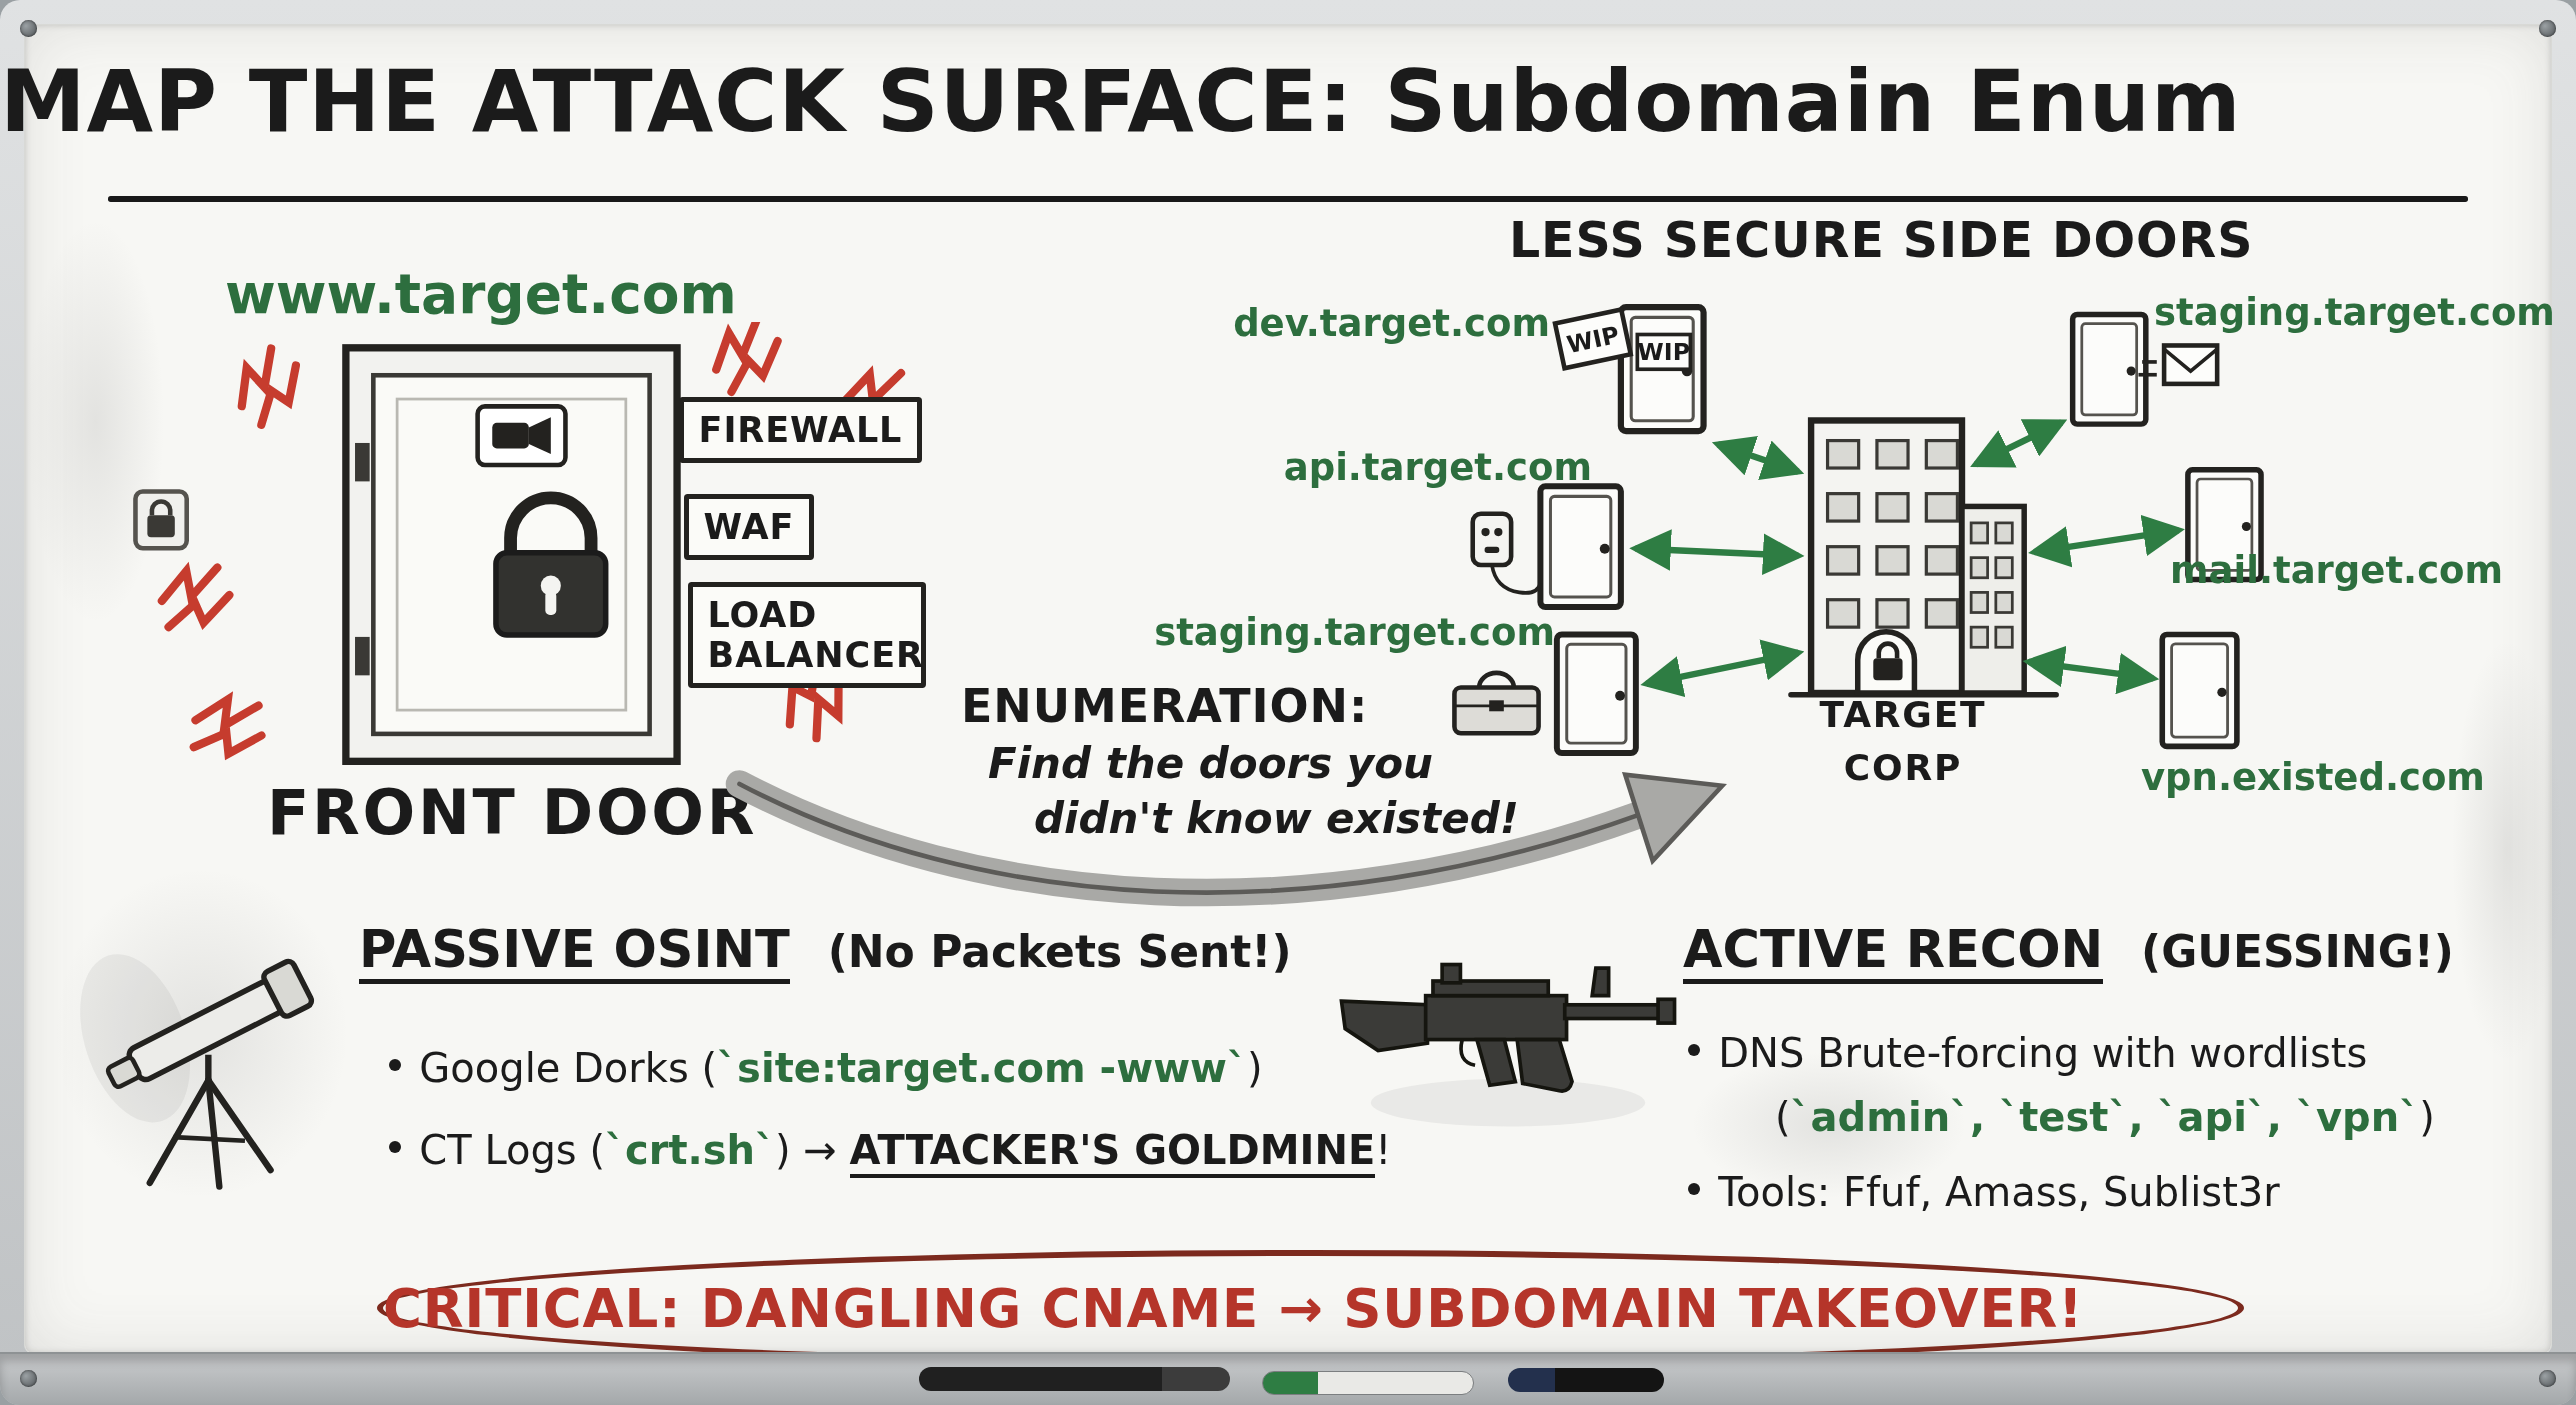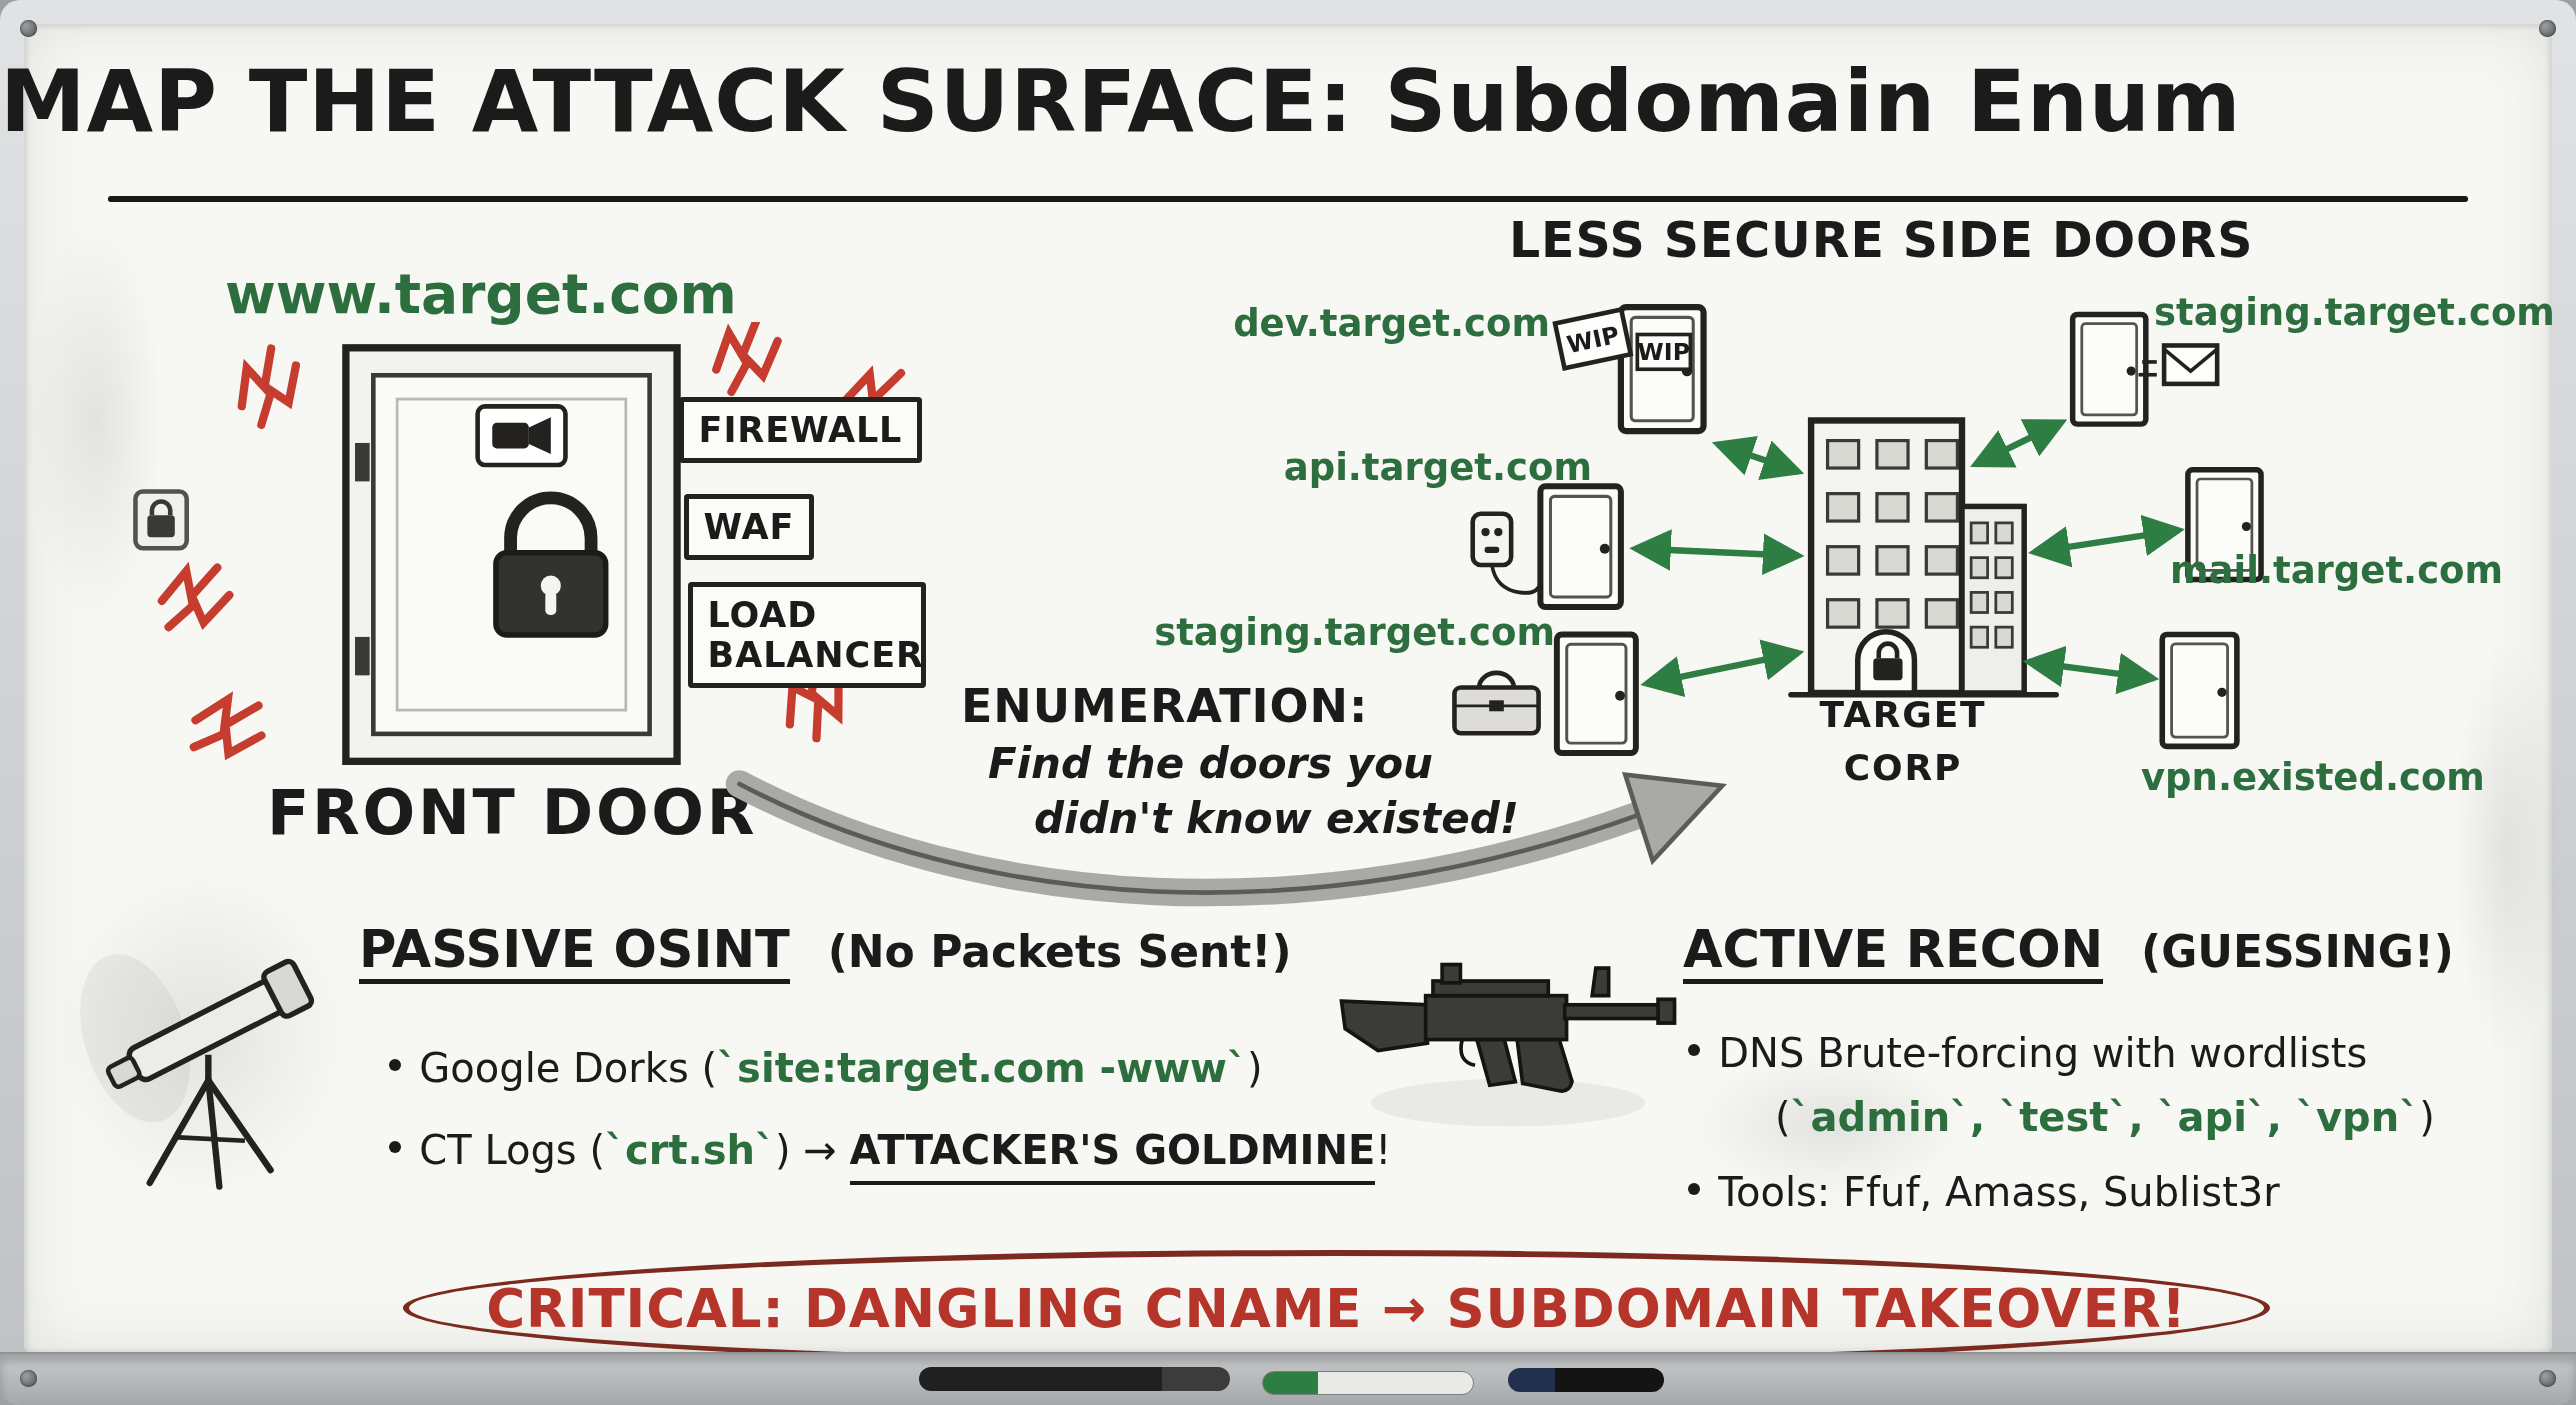--- a/index.html
+++ b/index.html
@@ -20,23 +20,23 @@
   .enum-h{left:961px;top:679px;font-size:46px;font-weight:bold;letter-spacing:0.9px;}
   .enum-l{font-size:42px;font-weight:bold;font-style:italic;}
   .side-h{left:1509px;top:212px;width:768px;text-align:left;font-size:49px;font-weight:bold;letter-spacing:0.9px;}
   .corp{left:1766px;top:688px;width:274px;text-align:center;font-size:36px;font-weight:bold;letter-spacing:1.8px;line-height:53px;}
   .headrow{font-size:51px;font-weight:bold;white-space:nowrap;}
   .h-underline{border-bottom:5.5px solid #1b1b1b;padding-bottom:0;}
   .qual{font-size:44px;margin-left:20px;}
   .bullet{font-size:40px;white-space:nowrap;}
   .dot{display:inline-block;width:12px;height:12px;border-radius:50%;background:#1b1b1b;margin-right:18.3px;vertical-align:11px;}
   .code{color:#2d6e3e;font-weight:bold;}
-  .goldmine{font-weight:bold;border-bottom:4.6px solid #1b1b1b;padding-bottom:8px;}
-  .critical{left:403px;top:1250px;width:1855px;height:104px;border:6.4px solid #7c2a1e;border-radius:50%;
-            display:flex;align-items:center;justify-content:center;font-size:53px;font-weight:bold;
+  .goldmine{font-weight:bold;border-bottom:4.6px solid #1b1b1b;padding-bottom:1px;}
+  .critical{left:377px;top:1250px;width:1855px;height:104px;border:6.4px solid #7c2a1e;border-radius:50%;
+            display:flex;align-items:center;font-size:53px;font-weight:bold;
             color:#b5352a;letter-spacing:0.9px;white-space:nowrap;}
   .tray{position:absolute;left:0;right:0;bottom:0;height:51px;background:linear-gradient(180deg,#caccce,#a4a8aa);
         border-top:2.7px solid #8e9294;box-shadow:inset 0 7.3px 9.1px rgba(0,0,0,.22);}
   .marker{position:absolute;border-radius:12px;}
   .screw{position:absolute;width:16.5px;height:16.5px;border-radius:50%;
          background:radial-gradient(circle at 35% 35%,#9ba1a4,#4e5255);box-shadow:inset 0 0 2.7px rgba(0,0,0,.6);}
   .wip-text{font-family:"DejaVu Sans","Liberation Sans",sans-serif;font-weight:bold;font-size:26px;fill:#1b1b1b;text-anchor:middle;}
 </style>
 </head>
 <body>

